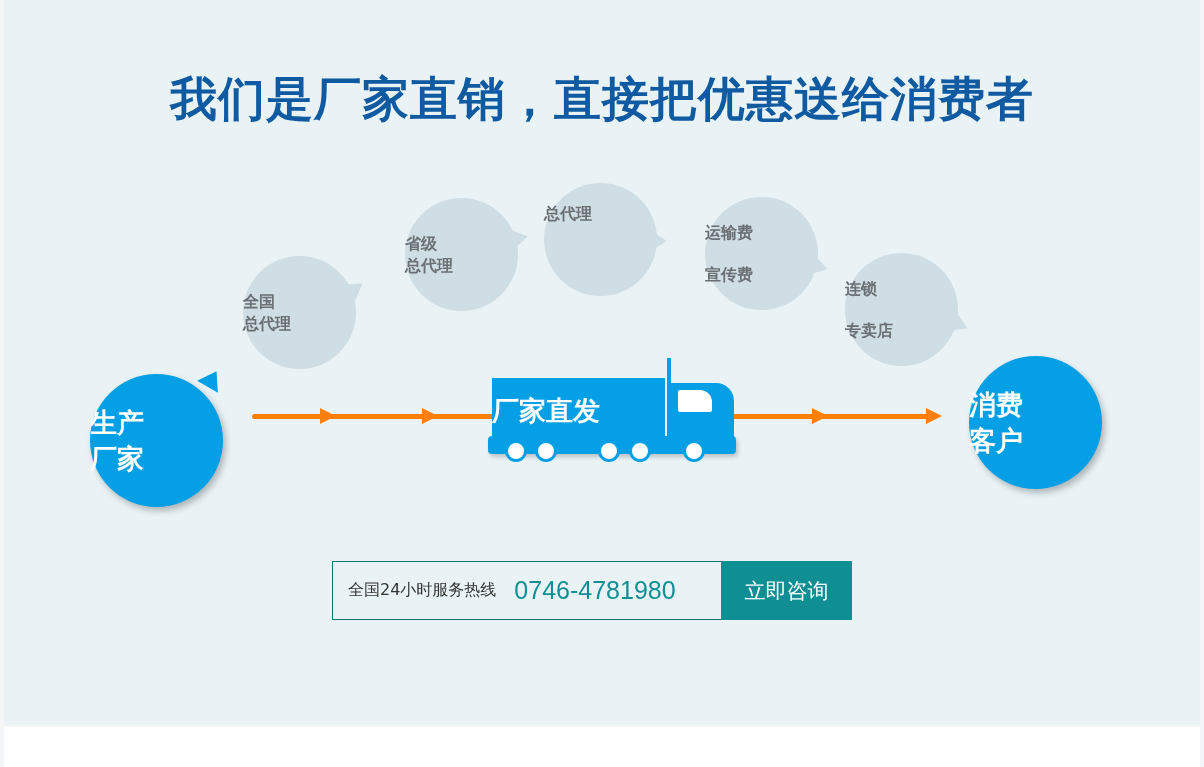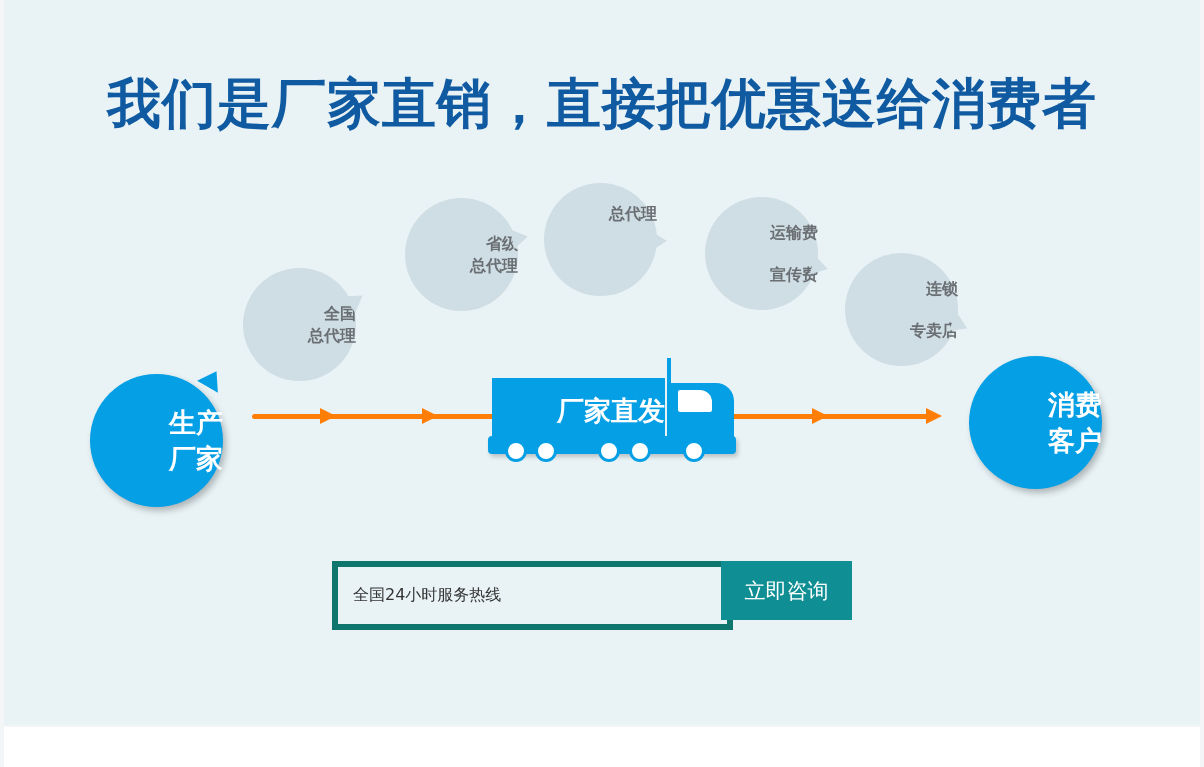--- a/index.html
+++ b/index.html
@@ -1,46 +1,46 @@
 <!DOCTYPE html>
 <html><head>
 <meta charset="utf-8">
 <style>
   html, body { margin:0; padding:0; }
   body { width:1204px; height:767px; background:#f4f5f7; position:relative; overflow:hidden; font-family:"DejaVu Sans", sans-serif; }
   .panel { position:absolute; left:4px; top:0; width:1196px; height:725px; background:#e9f3f6; }
   .bottom { position:absolute; left:4px; top:727px; width:1196px; height:40px; background:#ffffff; }
-  .title { position:absolute; left:0; top:68px; width:1204px; text-align:center; font-size:54px; font-weight:bold; color:#0f5aa0; letter-spacing:1px; }
-  .bubble { position:absolute; border-radius:50%; display:flex; align-items:flex-end; justify-content:center; text-align:center; flex-direction:column; }
+  .title { position:absolute; left:0; top:68px; width:1204px; text-align:center; font-size:47px; font-weight:bold; color:#0f5aa0; letter-spacing:1px; }
+  .bubble { position:absolute; border-radius:50%; display:flex; align-items:flex-start; justify-content:center; text-align:center; flex-direction:column; }
   .bubble .tail { position:absolute; width:0; height:0; }
   .grey { background:#cfdde4; color:#6a6f73; font-size:16px; font-weight:bold; line-height:22px; }
   .grey .tail { border-top:10px solid transparent; border-bottom:10px solid transparent; border-left:16px solid #cfdde4; }
   .blue { background:#049fe5; color:#ffffff; font-size:27px; font-weight:bold; line-height:36px; box-shadow:3px 4px 6px rgba(0,0,0,0.25); }
   .line { position:absolute; height:5px; background:#ff7f06; border-radius:3px; }
   .arrow { position:absolute; width:0; height:0; border-top:8px solid transparent; border-bottom:8px solid transparent; border-left:16px solid #ff7f06; }
-  .truck-body { position:absolute; left:492px; top:378px; width:173px; height:66px; background:#049fe5; display:flex; align-items:center; justify-content:flex-end; color:#fff; font-size:27px; font-weight:bold; }
+  .truck-body { position:absolute; left:492px; top:378px; width:173px; height:66px; background:#049fe5; display:flex; align-items:center; justify-content:flex-start; color:#fff; font-size:27px; font-weight:bold; }
   .truck-base { position:absolute; left:488px; top:436px; width:248px; height:18px; background:#049fe5; border-radius:4px; box-shadow:2px 3px 4px rgba(0,0,0,0.2); }
   .cab { position:absolute; left:668px; top:383px; width:66px; height:60px; background:#049fe5; border-radius:4px 18px 4px 4px; }
   .window { position:absolute; left:678px; top:390px; width:34px; height:22px; background:#ffffff; border-radius:2px 12px 2px 2px; }
   .pipe { position:absolute; left:667px; top:358px; width:4px; height:80px; background:#049fe5; }
   .wheel { position:absolute; top:440px; width:16px; height:16px; border-radius:50%; border:3px solid #049fe5; background:#fff; }
-  .hotline { position:absolute; left:332px; top:561px; width:389px; height:57px; border:6px solid #0f766e; background:#e9f3f6; display:flex; align-items:center; }
+  .hotline { position:absolute; left:332px; top:561px; width:389px; height:57px; border:1px solid #0f766e; background:#e9f3f6; display:flex; align-items:center; }
   .hotline-label { margin-left:15px; font-size:16px; color:#333; }
   .hotline-num { margin-left:18px; font-size:25px; color:#0f8f93; font-family:"Liberation Sans", sans-serif; }
   .consult { position:absolute; left:721px; top:561px; width:131px; height:59px; background:#0f8f93; color:#fff; font-size:21px; border:none; display:flex; align-items:center; justify-content:center; }
 </style>
 </head>
 <body>
 
 <div class="panel"></div>
 <div class="bottom"></div>
 
 <div class="title">我们是厂家直销，直接把优惠送给消费者</div>
 
-<div class="bubble grey" style="left:243px;top:268px;width:113px;height:113px;">
+<div class="bubble grey" style="left:243px;top:256px;width:113px;height:113px;">
   <span class="tail" style="right:-8px;top:22px;transform:rotate(-35deg);"></span>
   <span>全国</span>
   <span>总代理</span>
 </div>
 <div class="bubble grey" style="left:405px;top:198px;width:113px;height:113px;">
   <span class="tail" style="right:-10px;top:30px;transform:rotate(-10deg);"></span>
   <span>省级</span>
   <span>总代理</span>
 </div>
 <div class="bubble grey" style="left:544px;top:183px;width:113px;height:113px;">
@@ -84,14 +84,15 @@
 <div class="window"></div>
 <div class="truck-base"></div>
 <div class="wheel" style="left:505px;"></div>
 <div class="wheel" style="left:535px;"></div>
 <div class="wheel" style="left:598px;"></div>
 <div class="wheel" style="left:629px;"></div>
 <div class="wheel" style="left:683px;"></div>
 
 <div class="hotline">
   <span class="hotline-label">全国24小时服务热线</span>
+  <span class="hotline-num">0746-4781980</span>
 </div>
 <button class="consult">立即咨询</button>
 
 </body></html>

